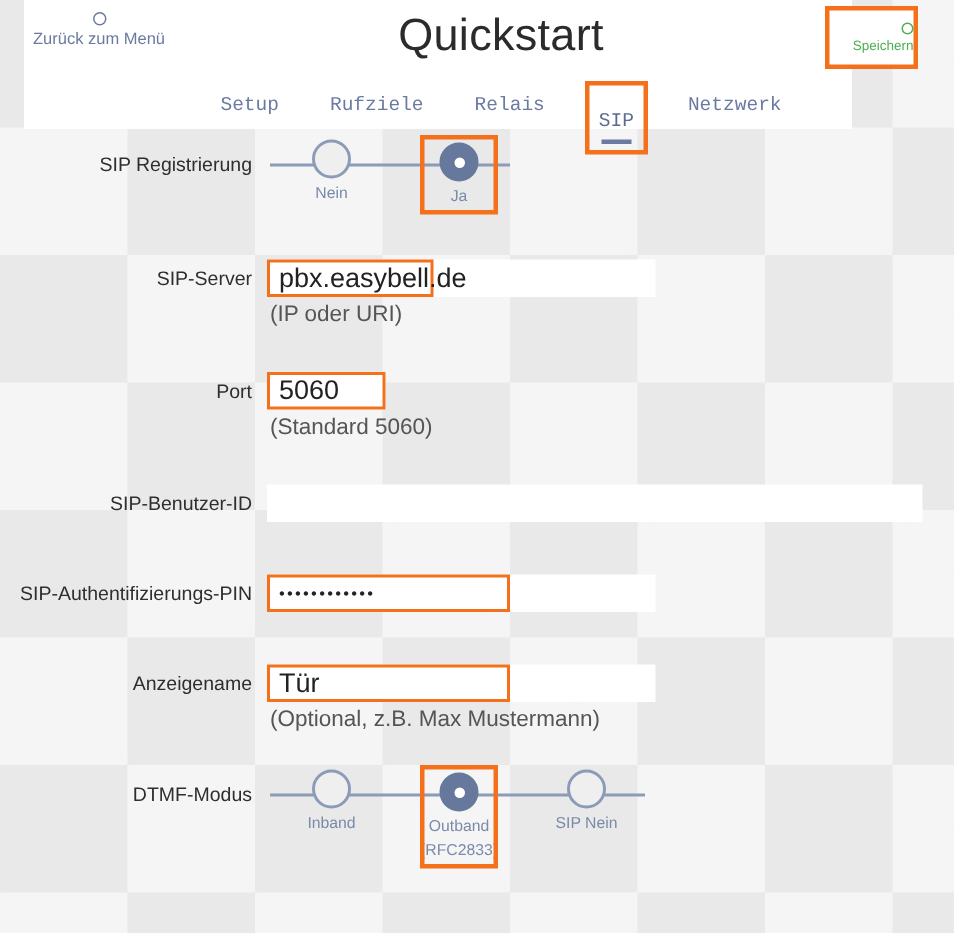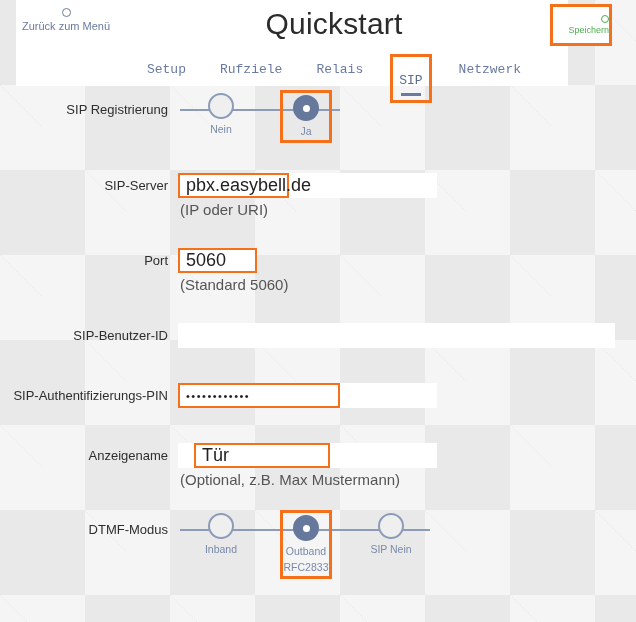--- a/index.html
+++ b/index.html
@@ -348,21 +348,21 @@
       <div class="field-box" style="width:162px;">
         <span class="val mask">••••••••••••</span>
       </div>
     </div>
   </div>
 
   <div class="row" style="top:447px;">
     <div class="label">Anzeigename</div>
     <div class="field-wrap" style="width:260px;">
       <div class="field-bg" style="width:259px;"></div>
-      <div class="field-box" style="width:136px;margin-left:16px;">
+      <div class="field-box" style="width:162px;">
         <span class="val">Tür</span>
       </div>
     </div>
     <div class="hint">(Optional, z.B. Max Mustermann)</div>
   </div>
 
   <div class="row" style="top:521px;">
     <div class="label">DTMF-Modus</div>
 
     <div class="selector" style="width:290px;">

